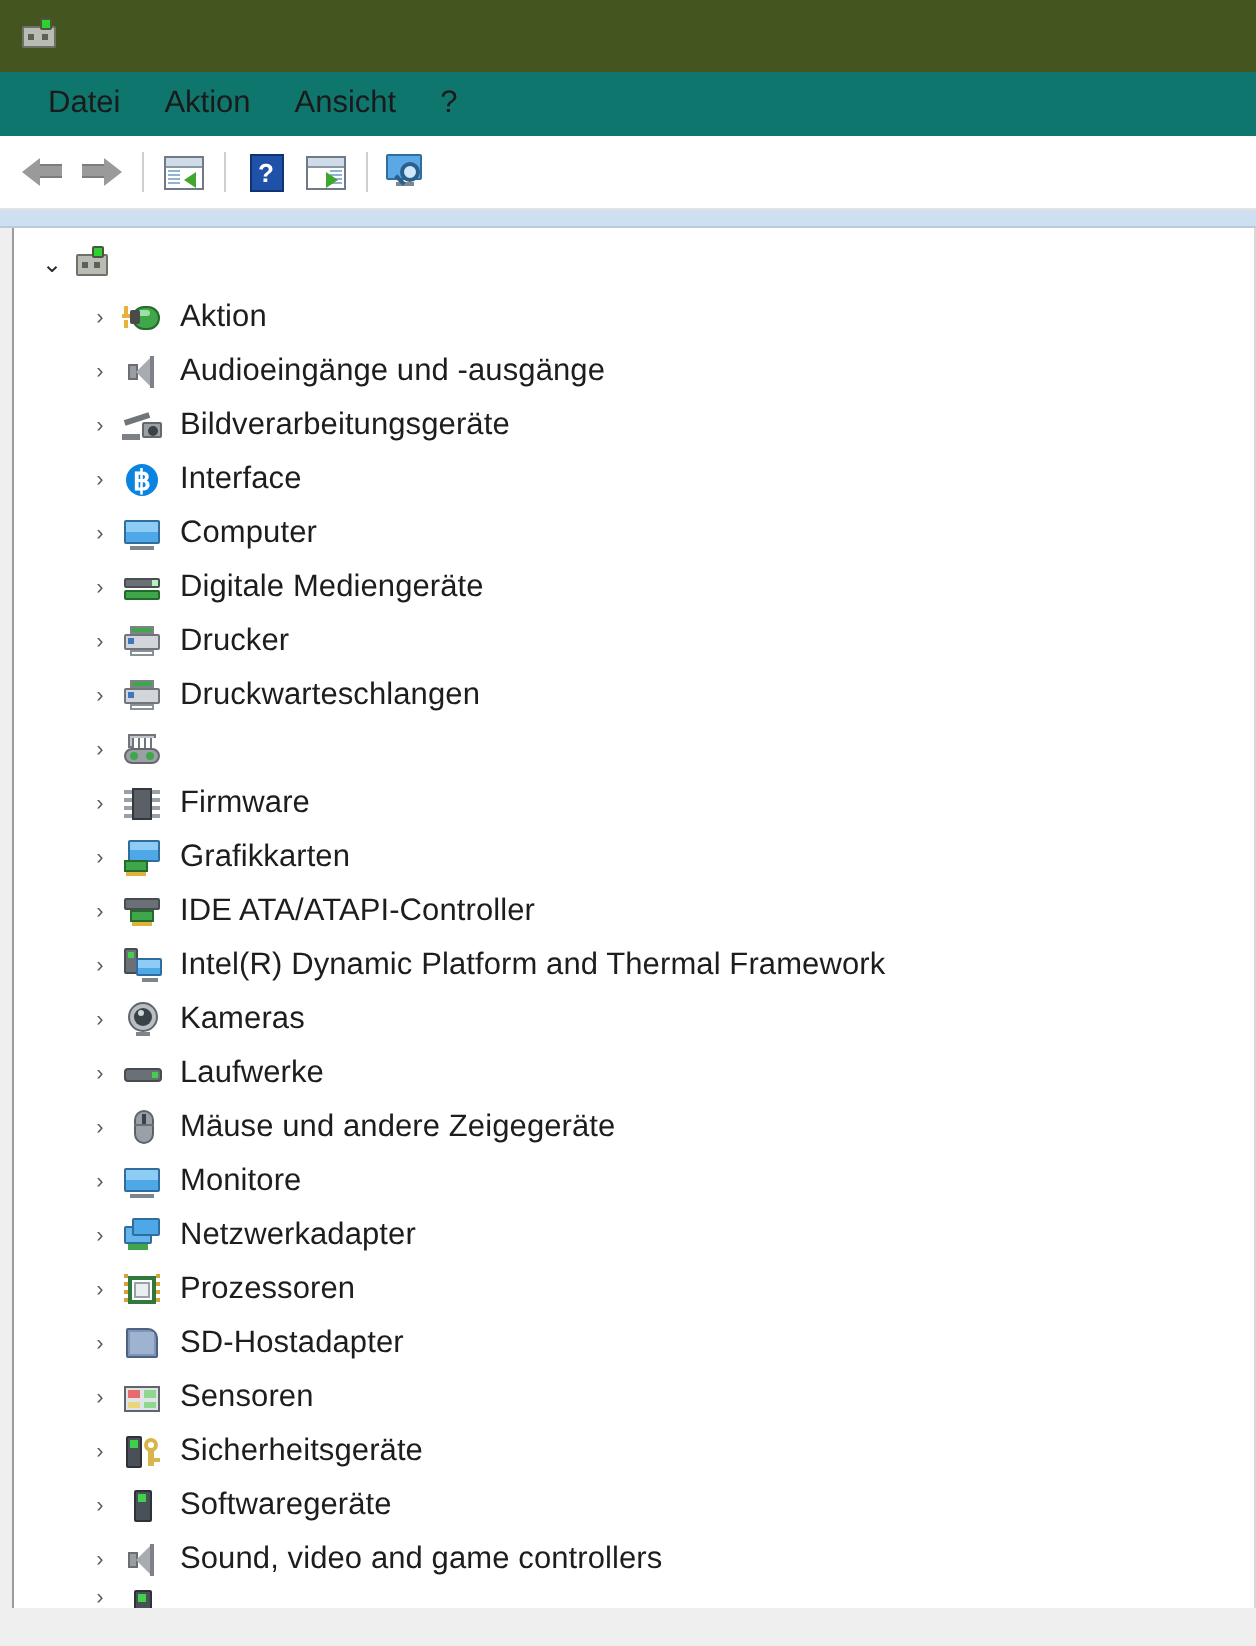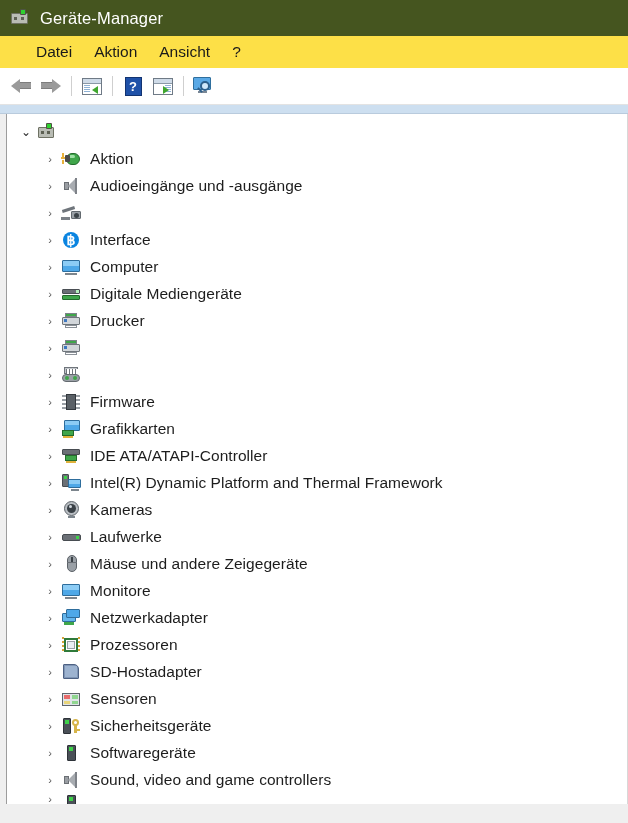--- a/index.html
+++ b/index.html
@@ -71,24 +71,24 @@
   }
   .titlebar-text {
     color: #ffffff;
     font-size: 16.5px;
     letter-spacing: 0.15px;
   }
 
   
   .menubar {
     height: 32px;
-    background: #fde047;
+    background: #0f766e;
     display: flex;
     align-items: center;
-    padding-left: 25px;
+    padding-left: 13px;
     box-sizing: border-box;
   }
   .menu-item {
     font-size: 15.5px;
     color: #1a1a1a;
     padding: 2px 11px 3px 11px;
     white-space: nowrap;
     cursor: default;
   }
 
@@ -441,21 +441,20 @@
   }
 </style>
 </head>
 <body>
 
 <div class="titlebar">
   <div class="titlebar-icon">
     <div class="dev-glyph"></div>
     <div class="dev-plug"></div>
   </div>
-  <div class="titlebar-text">Geräte-Manager</div>
 </div>
 
 <div class="menubar">
   <div class="menu-item">Datei</div>
   <div class="menu-item">Aktion</div>
   <div class="menu-item">Ansicht</div>
   <div class="menu-item">?</div>
 </div>
 
 <div class="toolbar">
@@ -533,20 +532,21 @@
         <span class="label">Audioeingänge und -ausgänge</span>
       </div>
       <div class="row child">
         <span class="chev">›</span>
         <span class="icon i-img">
           <span class="ic arm"></span>
           <span class="ic base"></span>
           <span class="ic cam"></span>
           <span class="ic lens"></span>
         </span>
+        <span class="label">Bildverarbeitungsgeräte</span>
       </div>
       <div class="row child">
         <span class="chev">›</span>
         <span class="icon i-bt">
           <span class="ic circ"></span>
           <span class="ic rune">฿</span>
         </span>
         <span class="label">Interface</span>
       </div>
       <div class="row child">
@@ -580,20 +580,21 @@
       </div>
       <div class="row child">
         <span class="chev">›</span>
         <span class="icon i-prn">
           <span class="ic top"></span>
           <span class="ic grn"></span>
           <span class="ic body"></span>
           <span class="ic dot"></span>
           <span class="ic slot"></span>
         </span>
+        <span class="label">Druckwarteschlangen</span>
       </div>
       <div class="row child">
         <span class="chev">›</span>
         <span class="icon i-hid">
           <span class="ic kb"></span>
           <span class="ic pad"></span>
           <span class="ic g1"></span>
           <span class="ic g2"></span>
         </span>
       </div>

